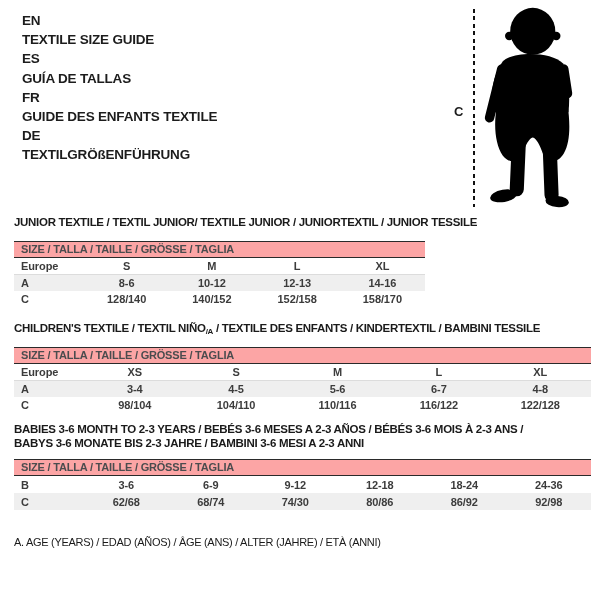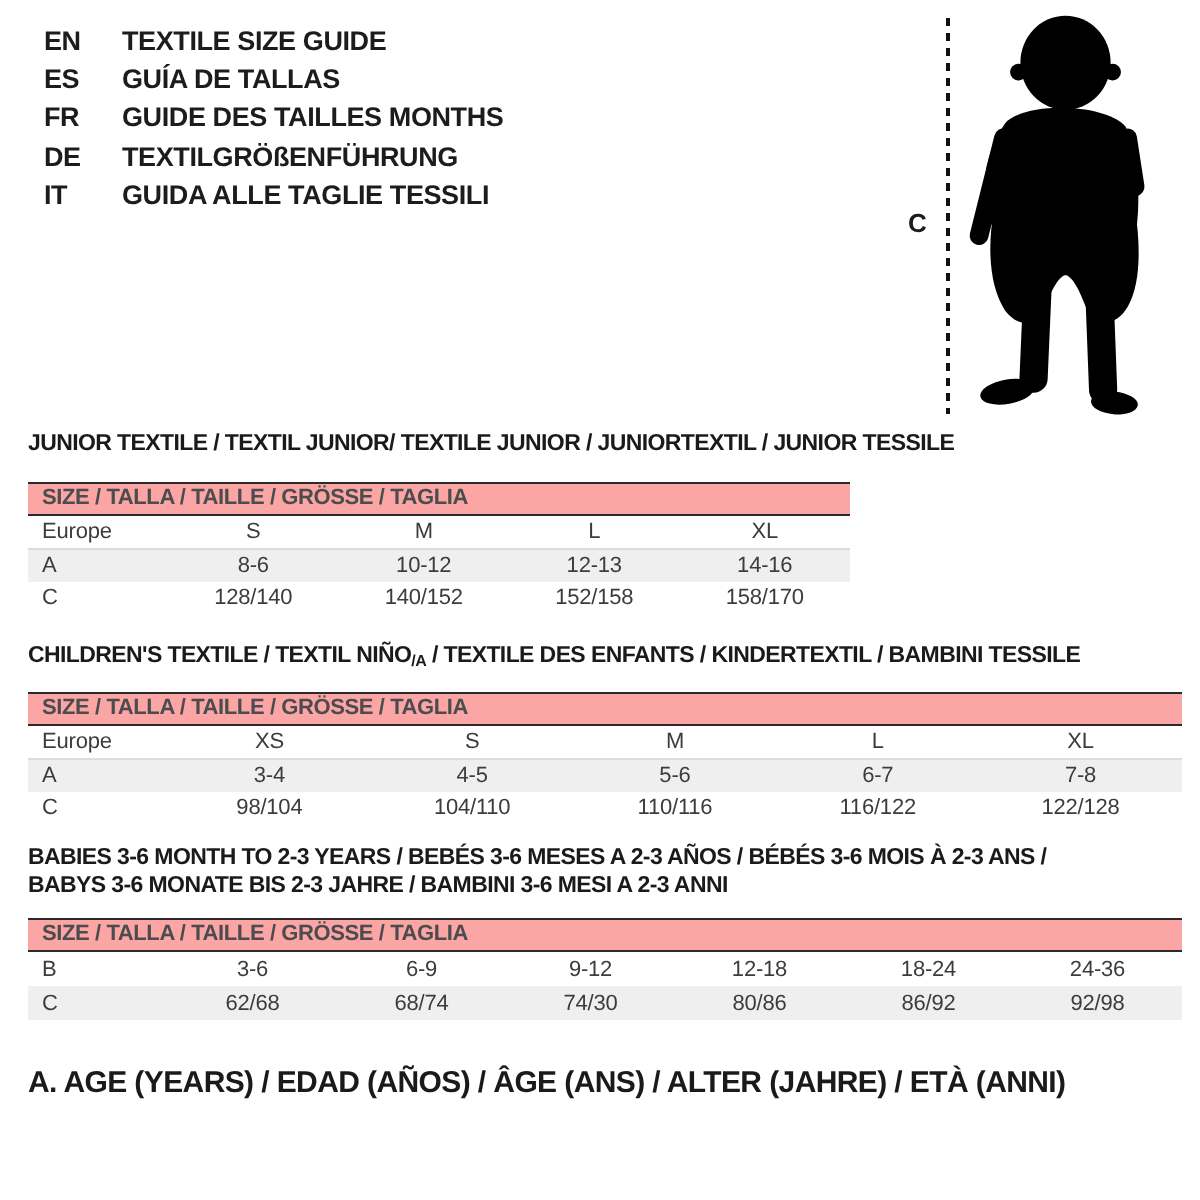--- a/index.html
+++ b/index.html
@@ -3,21 +3,21 @@
 <meta charset="utf-8">
 <style>
   html,body { margin:0; padding:0; background:#ffffff; }
   .page {
     position:relative; width:600px; height:600px; background:#ffffff;
     font-family:"Liberation Sans", sans-serif; color:#1c1c1c; overflow:hidden;
   }
 
   
   .lang-block { position:absolute; left:22px; top:11px; }
-  .lang-row { display:flex; font-weight:bold; font-size:13.5px; line-height:19.2px; letter-spacing:-0.2px; }
+  .lang-row { display:flex; font-weight:bold; font-size:13.5px; line-height:19.2px; letter-spacing:-0.2px;flex-direction:column; }
   .lang-code { width:39px; }
 
   
   .figure-area { position:absolute; left:448px; top:5px; width:145px; height:210px; }
   .measure-line {
     position:absolute; left:25px; top:4px; width:2px; height:198px;
     background-image:repeating-linear-gradient(180deg,#111 0px,#111 4px,rgba(0,0,0,0) 4px,rgba(0,0,0,0) 7.5px);
   }
   .measure-label { position:absolute; left:6px; top:99px; font-weight:bold; font-size:13px; }
   .baby-svg { position:absolute; left:34px; top:0; }
@@ -33,55 +33,51 @@
     height:15px; background:#fca5a5; border-top:1px solid #2a2a2a; border-bottom:1px solid #2a2a2a;
     color:#4b4c4e; font-weight:bold; font-size:11px; line-height:15px; padding-left:7px;
     letter-spacing:-0.2px; box-sizing:content-box;
   }
   .bar-1 { margin-top:12px; width:404px; }
   .bar-2 { margin-top:10px; width:570px; }
   .bar-3 { margin-top:9px;  width:570px; }
   table { border-collapse:collapse; table-layout:fixed; }
   .tbl-1 { width:411px; }
   .tbl-2, .tbl-3 { width:577px; }
-  td { font-size:11px; height:16px; padding:0; text-align:center; color:#3c3c3c; letter-spacing:-0.1px; }
+  td { font-size:11px; height:16px; padding:0; text-align:center; color:#3c3c3c; letter-spacing:-0.1px;font-weight:bold; }
   .tbl-3 td { height:17px; }
   td.lbl { text-align:left; padding-left:7px; }
   col.c-lbl { width:70px; }
   tr.shaded { background:#efefef; }
   tr.hdr td { border-bottom:1px solid #dcdcdc; }
 
   
-  .footnotes { position:absolute; left:14px; top:533px; font-weight:bold; font-size:15px; line-height:18.5px; letter-spacing:-0.3px; color:#1a1a1a; }
+  .footnotes { position:absolute; left:14px; top:533px; font-weight:normal; font-size:11px; line-height:18.5px; letter-spacing:-0.3px; color:#1a1a1a; }
 </style>
 </head>
 <body>
 
 <div class="page">
 
   <div class="lang-block">
     <div class="lang-row">
       <span class="lang-code">EN</span>
       <span class="lang-title">TEXTILE SIZE GUIDE</span>
     </div>
     <div class="lang-row">
       <span class="lang-code">ES</span>
       <span class="lang-title">GUÍA DE TALLAS</span>
     </div>
     <div class="lang-row">
       <span class="lang-code">FR</span>
-      <span class="lang-title">GUIDE DES TAILLES MONTHS</span>
+      <span class="lang-title">GUIDE DES ENFANTS TEXTILE</span>
     </div>
     <div class="lang-row">
       <span class="lang-code">DE</span>
       <span class="lang-title">TEXTILGRÖßENFÜHRUNG</span>
-    </div>
-    <div class="lang-row">
-      <span class="lang-code">IT</span>
-      <span class="lang-title">GUIDA ALLE TAGLIE TESSILI</span>
     </div>
   </div>
 
   <div class="figure-area">
     <span class="measure-label">C</span>
     <div class="measure-line"></div>
     <svg class="baby-svg" width="94" height="205" viewBox="0 0 100 218" xmlns="http://www.w3.org/2000/svg">
       <g fill="#000">
 
         <ellipse cx="54" cy="28" rx="24" ry="25"></ellipse>
@@ -162,21 +158,21 @@
         <td>M</td>
         <td>L</td>
         <td>XL</td>
       </tr>
       <tr class="shaded">
         <td class="lbl">A</td>
         <td>3-4</td>
         <td>4-5</td>
         <td>5-6</td>
         <td>6-7</td>
-        <td>7-8</td>
+        <td>4-8</td>
       </tr>
       <tr>
         <td class="lbl">C</td>
         <td>98/104</td>
         <td>104/110</td>
         <td>110/116</td>
         <td>116/122</td>
         <td>122/128</td>
       </tr>
     </tbody>

